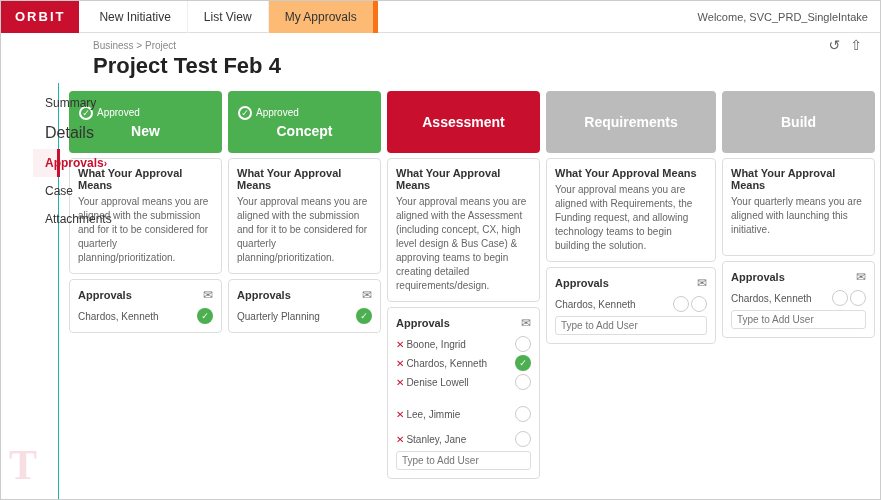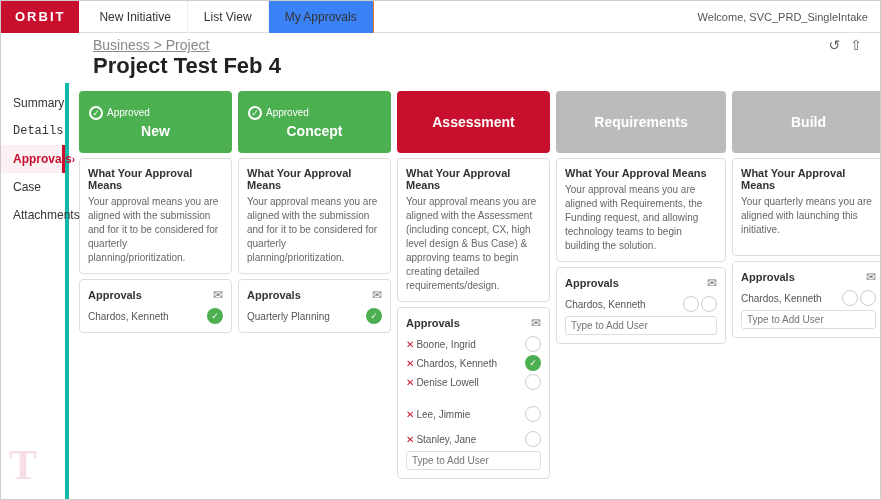--- a/index.html
+++ b/index.html
@@ -7,41 +7,41 @@
   </style>
 </head>
 <body>
 
 <div style="display:flex; align-items:center; height:32px; background:#fff; border-bottom:1px solid #ddd;">
   <div style="background:#c8102e; height:32px; padding:0 14px; display:flex; align-items:center; margin-right:4px;">
     <span style="color:#fff; font-weight:900; font-size:13px; letter-spacing:2px;">ORBIT</span>
   </div>
   <div style="padding:0 16px; height:32px; display:flex; align-items:center; font-size:12px; color:#333; cursor:pointer; border-right:1px solid #eee;">New Initiative</div>
   <div style="padding:0 16px; height:32px; display:flex; align-items:center; font-size:12px; color:#333; cursor:pointer; border-right:1px solid #eee;">List View</div>
-  <div style="padding:0 16px; height:32px; display:flex; align-items:center; font-size:12px; background:#3b82f6; color:#333; cursor:pointer; border-right:1px solid #f97316;">My Approvals</div>
+  <div style="padding:0 16px; height:32px; display:flex; align-items:center; font-size:12px; background:#fdba74; color:#333; cursor:pointer; border-right:5px solid #f97316;">My Approvals</div>
   <div style="flex:1;"></div>
   <div style="font-size:11px; color:#555; padding-right:12px;">Welcome, SVC_PRD_SingleIntake</div>
 </div>
 
 <div style="padding: 4px 12px 0 92px; display:flex; justify-content:space-between; align-items:center;">
-  <div style="font-size:14px; color:#888;text-decoration:underline;">Business &gt; Project</div>
+  <div style="font-size:10px; color:#888;">Business &gt; Project</div>
   <div style="display:flex; gap:10px; padding-right:6px;">
     <button style="background:none;border:none;cursor:pointer;font-size:14px;color:#666;">↺</button>
     <button style="background:none;border:none;cursor:pointer;font-size:14px;color:#666;">⇧</button>
   </div>
 </div>
 <div style="padding: 0 12px 4px 92px;">
   <div style="font-size:22px; font-weight:bold; color:#222;">Project Test Feb 4</div>
 </div>
 
 <div style="display:flex; height: calc(500px - 32px - 52px);">
 
-  <div style="width:68px; border-right:4px solid #14b8a6; padding-top:6px; position:relative;">
+  <div style="width:58px; border-right:1px solid #14b8a6; padding-top:6px; position:relative;padding-left:32px;">
     <div style="padding:7px 12px; font-size:12px; color:#333; cursor:pointer;">Summary</div>
-    <div style="padding:7px 12px; font-size:12px; color:#333; cursor:pointer;font-family:Liberation Mono, monospace;">Details</div>
+    <div style="padding:7px 12px; font-size:16px; color:#333; cursor:pointer;">Details</div>
     <div style="padding:7px 12px; font-size:12px; color:#c8102e; font-weight:bold; cursor:pointer; border-right:3px solid #c8102e; background:#fdf0f3; display:flex; align-items:center; justify-content:space-between;">
       <span>Approvals</span>
       <span style="font-size:10px;">›</span>
     </div>
     <div style="padding:7px 12px; font-size:12px; color:#333; cursor:pointer;">Case</div>
     <div style="padding:7px 12px; font-size:12px; color:#333; cursor:pointer;">Attachments</div>
 
     <div style="position:absolute; bottom:10px; left:8px; font-size:42px; color:#e8a0b0; opacity:0.35; font-weight:bold; font-family:serif;">T</div>
   </div>
 

